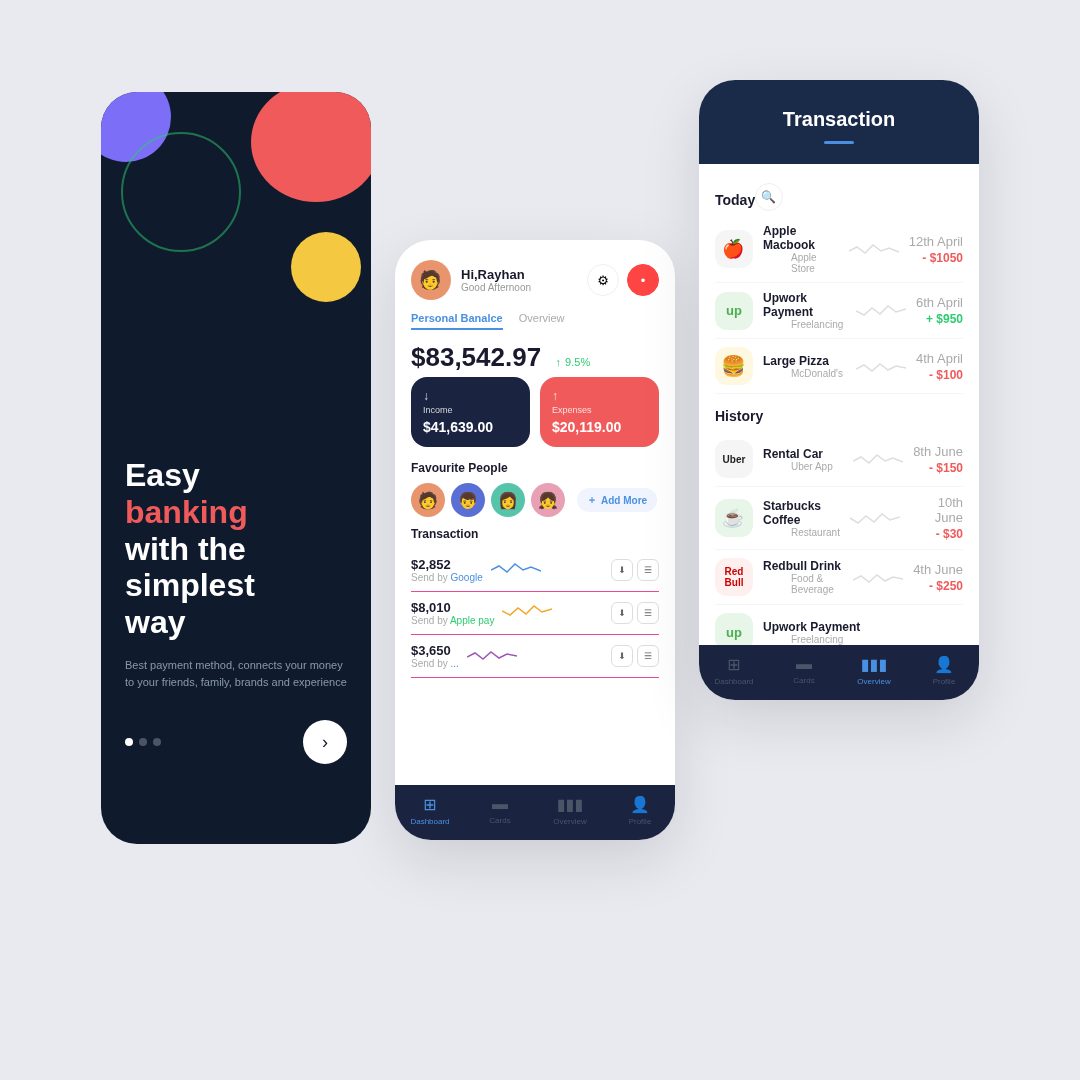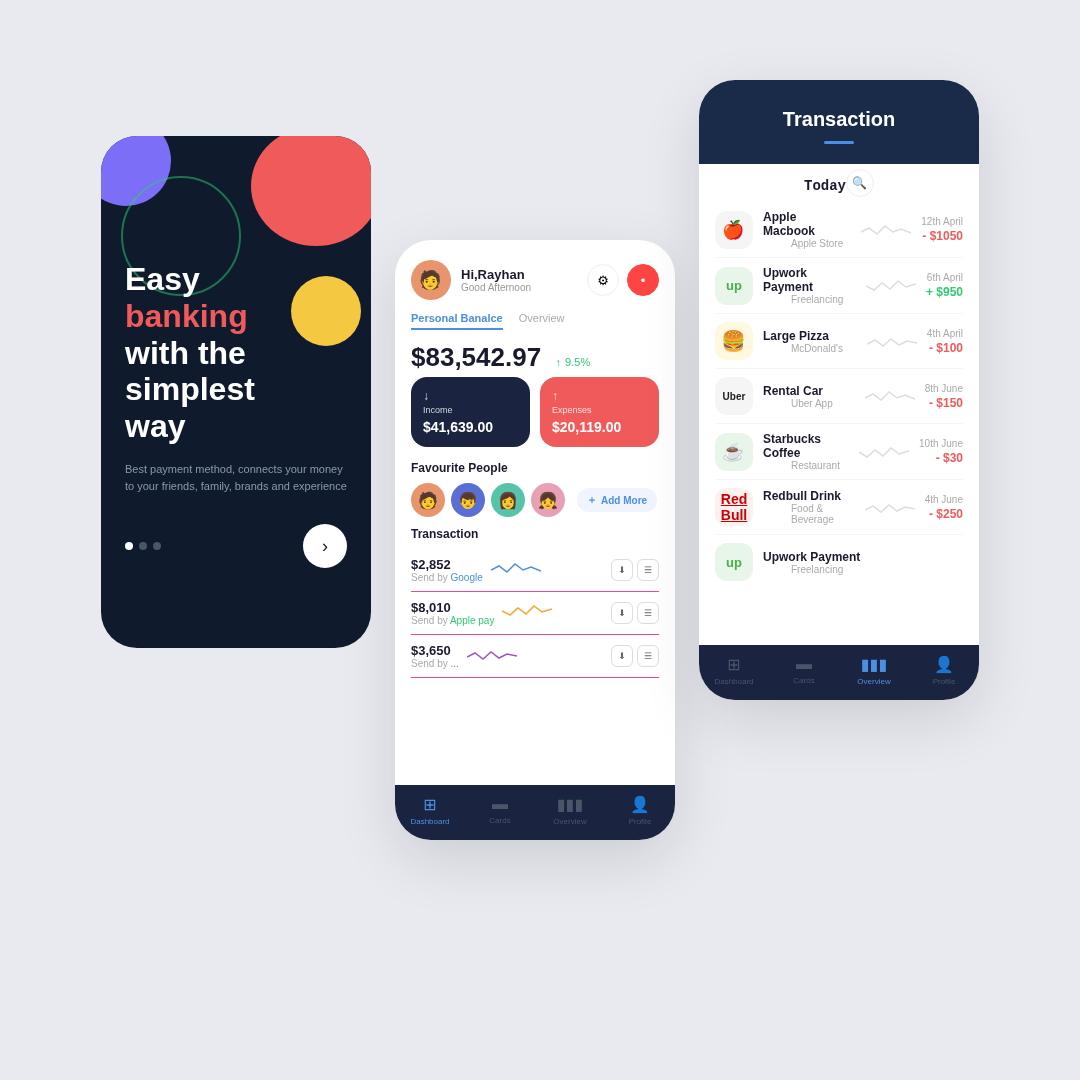--- a/index.html
+++ b/index.html
@@ -19,28 +19,28 @@
       justify-content: center;
       gap: 24px;
       width: 100%;
       height: 100%;
       padding: 60px 40px;
     }
 
     
     .phone1 {
       width: 270px;
-      height: 512px;
+      height: 752px;
       background: #0f1b2d;
       border-radius: 36px;
       position: relative;
       overflow: hidden;
       flex-shrink: 0;
       align-self: flex-start;
-      margin-top: 76px;
+      margin-top: 32px;
     }
     .phone1-blob-purple {
       position: absolute;
       top: -20px;
       left: -20px;
       width: 90px;
       height: 90px;
       background: #7c6ef7;
       border-radius: 50%;
     }
@@ -445,21 +445,21 @@
     }
     .tx-category {
       font-size: 10px;
       color: #aaa;
       margin-left: 28px;
     }
     .tx-right {
       text-align: right;
     }
     .tx-date {
-      font-size: 10px;
+      font-size: 13px;
       color: #aaa;
       margin-bottom: 2px;
     }
     .tx-value {
       font-size: 12px;
       font-weight: 700;
     }
     .tx-value.negative { color: #f05a5a; }
     .tx-value.positive { color: #2ecc71; }
 
@@ -487,22 +487,22 @@
       display: flex;
       align-items: center;
       justify-content: center;
       font-size: 12px;
       cursor: pointer;
       color: #f05a5a;
     }
     .today-header {
       display: flex;
       align-items: center;
-      justify-content: center;
-      font-family: Liberation Mono, monospace;
+      justify-content: flex-start;
+      padding-top: 14px;
     }
   </style>
 </head>
 <body>
 
 <div class="scene">
 
   <div class="phone1">
     <div class="phone1-blob-purple"></div>
     <div class="phone1-blob-red"></div>
@@ -705,20 +705,21 @@
         </div>
         <svg class="wave-svg tx-wave" viewBox="0 0 50 20">
           <polyline points="0,13 8,9 16,15 24,8 32,14 40,10 50,12" fill="none" stroke="#ddd" stroke-width="1.5"></polyline>
         </svg>
         <div class="tx-right">
           <div class="tx-date">4th April</div>
           <div class="tx-value negative">- $100</div>
         </div>
       </div>
 
+      <div class="date-section-title">History</div>
 
       <div class="transaction-row">
         <div class="merchant-logo logo-uber" style="font-size:10px;font-weight:700;color:#222;">Uber</div>
         <div class="tx-info">
           <div class="tx-name">Rental Car</div>
           <div class="tx-category">Uber App</div>
         </div>
         <svg class="wave-svg tx-wave" viewBox="0 0 50 20">
           <polyline points="0,12 8,8 16,14 24,6 32,12 40,9 50,13" fill="none" stroke="#ddd" stroke-width="1.5"></polyline>
         </svg>
@@ -737,21 +738,21 @@
         <svg class="wave-svg tx-wave" viewBox="0 0 50 20">
           <polyline points="0,10 8,15 16,8 24,14 32,6 40,12 50,9" fill="none" stroke="#ddd" stroke-width="1.5"></polyline>
         </svg>
         <div class="tx-right">
           <div class="tx-date">10th June</div>
           <div class="tx-value negative">- $30</div>
         </div>
       </div>
 
       <div class="transaction-row">
-        <div class="merchant-logo logo-redbull" style="font-size:14px;font-weight:700;color:#cc0000;text-decoration:underline;">Red<br>Bull</div>
+        <div class="merchant-logo logo-redbull" style="font-size:10px;font-weight:700;color:#cc0000;">Red<br>Bull</div>
         <div class="tx-info">
           <div class="tx-name">Redbull Drink</div>
           <div class="tx-category">Food &amp; Beverage</div>
         </div>
         <svg class="wave-svg tx-wave" viewBox="0 0 50 20">
           <polyline points="0,13 8,9 16,15 24,8 32,14 40,10 50,12" fill="none" stroke="#ddd" stroke-width="1.5"></polyline>
         </svg>
         <div class="tx-right">
           <div class="tx-date">4th June</div>
           <div class="tx-value negative">- $250</div>

